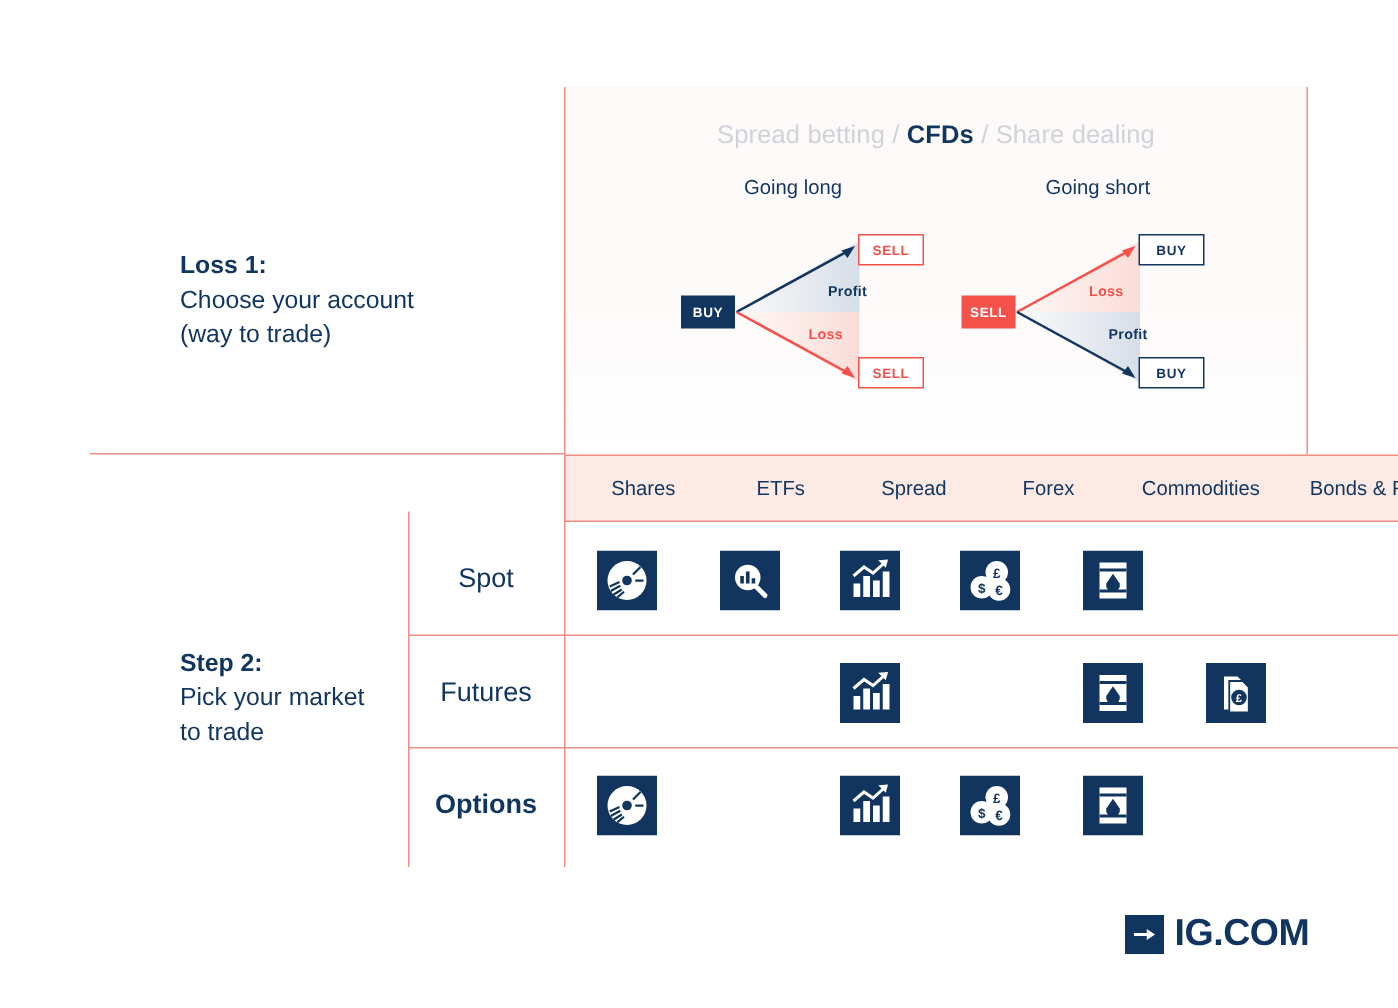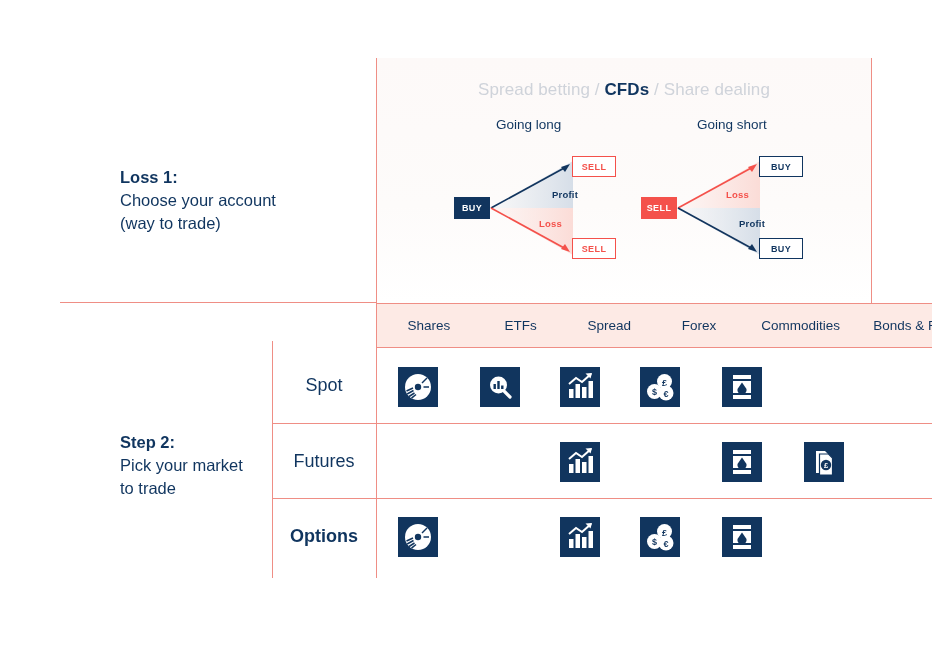--- a/index.html
+++ b/index.html
@@ -336,14 +336,23 @@
         <rect x="11" y="8" width="18" height="24" fill="#fff"></rect>
         <g stroke="#11355e" stroke-width="2">
             <line x1="11" y1="13" x2="29" y2="13"></line>
             <line x1="11" y1="27" x2="29" y2="27"></line>
           </g>
         <path d="M20 15.5 L24.5 22 a4.6 4.6 0 1 1 -9 0 Z" fill="#11355e"></path>
       </svg>
     </div>
   </div>
 
+  <div id="logo">
+    <div id="logo-mark">
+      <svg width="16" height="14" viewBox="0 0 16 14">
+        <line x1="1" y1="7" x2="12" y2="7" stroke="#fff" stroke-width="2"></line>
+        <polygon points="15,7 9.5,3.4 9.5,10.6" fill="#fff"></polygon>
+      </svg>
+    </div>
+    <div id="logo-text">IG.COM</div>
+  </div>
 
 </div>
 
 </body></html>

